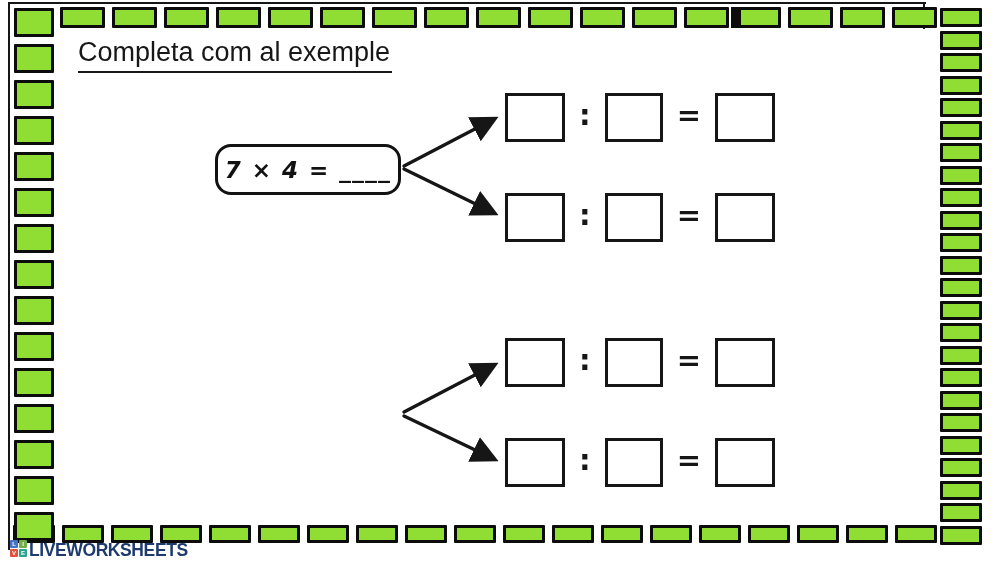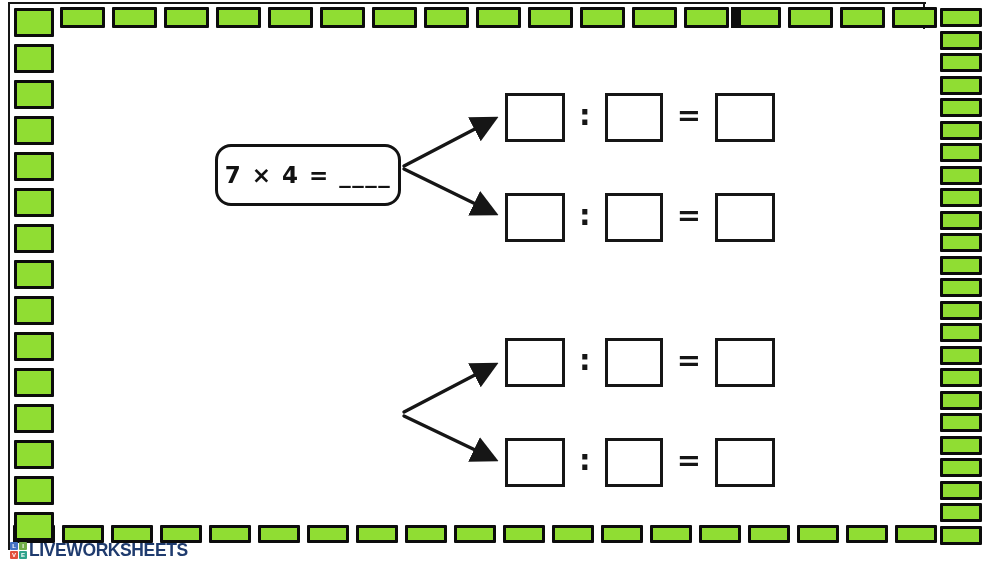--- a/index.html
+++ b/index.html
@@ -17,36 +17,36 @@
   .tile-divider{position:absolute;left:731px;top:7px;width:10px;height:21px;background:#0c0c0c;}
 
   .title{position:absolute;left:78px;top:38px;margin:0;
          font-family:"Liberation Sans",sans-serif;font-weight:500;font-size:27px;color:#171717;
          border-bottom:2.5px solid #171717;padding:0 2px 3px 0;line-height:1.1;}
 
   .problem{position:absolute;left:215px;width:186px;box-sizing:border-box;
            border:3.5px solid #121212;border-radius:16px;background:#fff;
            display:flex;align-items:center;justify-content:center;
            font-weight:bold;font-size:23px;color:#121212;letter-spacing:1.5px;}
-  #problem-1{top:144px;height:62px;}
+  #problem-1{top:144px;height:51px;font-style:italic;}
   #problem-2{top:389px;height:50px;}
 
   .answer-row{position:absolute;left:505px;width:270px;height:49px;
               display:flex;align-items:center;justify-content:space-between;}
   #row-1{top:93px;} #row-2{top:193px;} #row-3{top:338px;} #row-4{top:438px;}
   .abox{width:60px;height:49px;box-sizing:border-box;border:3px solid #161616;background:#fff;
         font-family:"DejaVu Sans",sans-serif;font-size:20px;text-align:center;color:#121212;
         padding:0;border-radius:0;outline:none;}
   .abox.mid{width:58px;}
   .opsym{font-weight:bold;font-size:29px;color:#161616;line-height:1;
          font-family:"DejaVu Sans",sans-serif;transform:translateY(-2px);}
 
   .arrows{position:absolute;left:0;top:0;pointer-events:none;}
 
-  .logo{position:absolute;left:10px;top:540px;display:flex;align-items:center;gap:2px;cursor:pointer;}
+  .logo{position:absolute;left:10px;top:540px;display:flex;align-items:flex-start;gap:2px;cursor:pointer;}
   .logo-grid{display:grid;grid-template-columns:8px 8px;grid-auto-rows:8px;gap:1px;}
   .logo-sq{display:flex;align-items:center;justify-content:center;color:#fff;
            font-family:"Liberation Sans",sans-serif;font-size:6px;font-weight:bold;border-radius:1px;}
   .logo-text{font-family:"Liberation Sans",sans-serif;font-weight:bold;font-size:17.5px;
              letter-spacing:-0.4px;}
 </style>
 </head>
 <body>
 
 <div class="page">
@@ -127,20 +127,21 @@
       <div class="tile" style="left: 940px; top: 390.5px; width: 42px; height: 19px; background: rgb(144, 221, 51); border-color: rgb(12, 12, 12);"></div>
       <div class="tile" style="left: 940px; top: 413px; width: 42px; height: 19px; background: rgb(144, 221, 51); border-color: rgb(12, 12, 12);"></div>
       <div class="tile" style="left: 940px; top: 435.5px; width: 42px; height: 19px; background: rgb(144, 221, 51); border-color: rgb(12, 12, 12);"></div>
       <div class="tile" style="left: 940px; top: 458px; width: 42px; height: 19px; background: rgb(144, 221, 51); border-color: rgb(12, 12, 12);"></div>
       <div class="tile" style="left: 940px; top: 480.5px; width: 42px; height: 19px; background: rgb(144, 221, 51); border-color: rgb(12, 12, 12);"></div>
       <div class="tile" style="left: 940px; top: 503px; width: 42px; height: 19px; background: rgb(144, 221, 51); border-color: rgb(12, 12, 12);"></div>
       <div class="tile" style="left: 940px; top: 525.5px; width: 42px; height: 19px; background: rgb(144, 221, 51); border-color: rgb(12, 12, 12);"></div>
     </div>
   <div class="tile-divider"></div>
 
+  <h1 class="title">Completa com al exemple</h1>
 
   <svg class="arrows" width="1000" height="562" viewBox="0 0 1000 562">
     <defs>
       <marker id="ah" markerWidth="8" markerHeight="8" refX="6.5" refY="4" orient="auto">
         <path d="M0,0 L8,4 L0,8 Z" fill="#161616"></path>
       </marker>
     </defs>
     <line x1="404" y1="166" x2="494" y2="119" stroke="#161616" stroke-width="3.4" stroke-linecap="round" marker-end="url(#ah)"></line>
     <line x1="404" y1="169" x2="494" y2="213" stroke="#161616" stroke-width="3.4" stroke-linecap="round" marker-end="url(#ah)"></line>
     <line x1="404" y1="412" x2="494" y2="365" stroke="#161616" stroke-width="3.4" stroke-linecap="round" marker-end="url(#ah)"></line>

